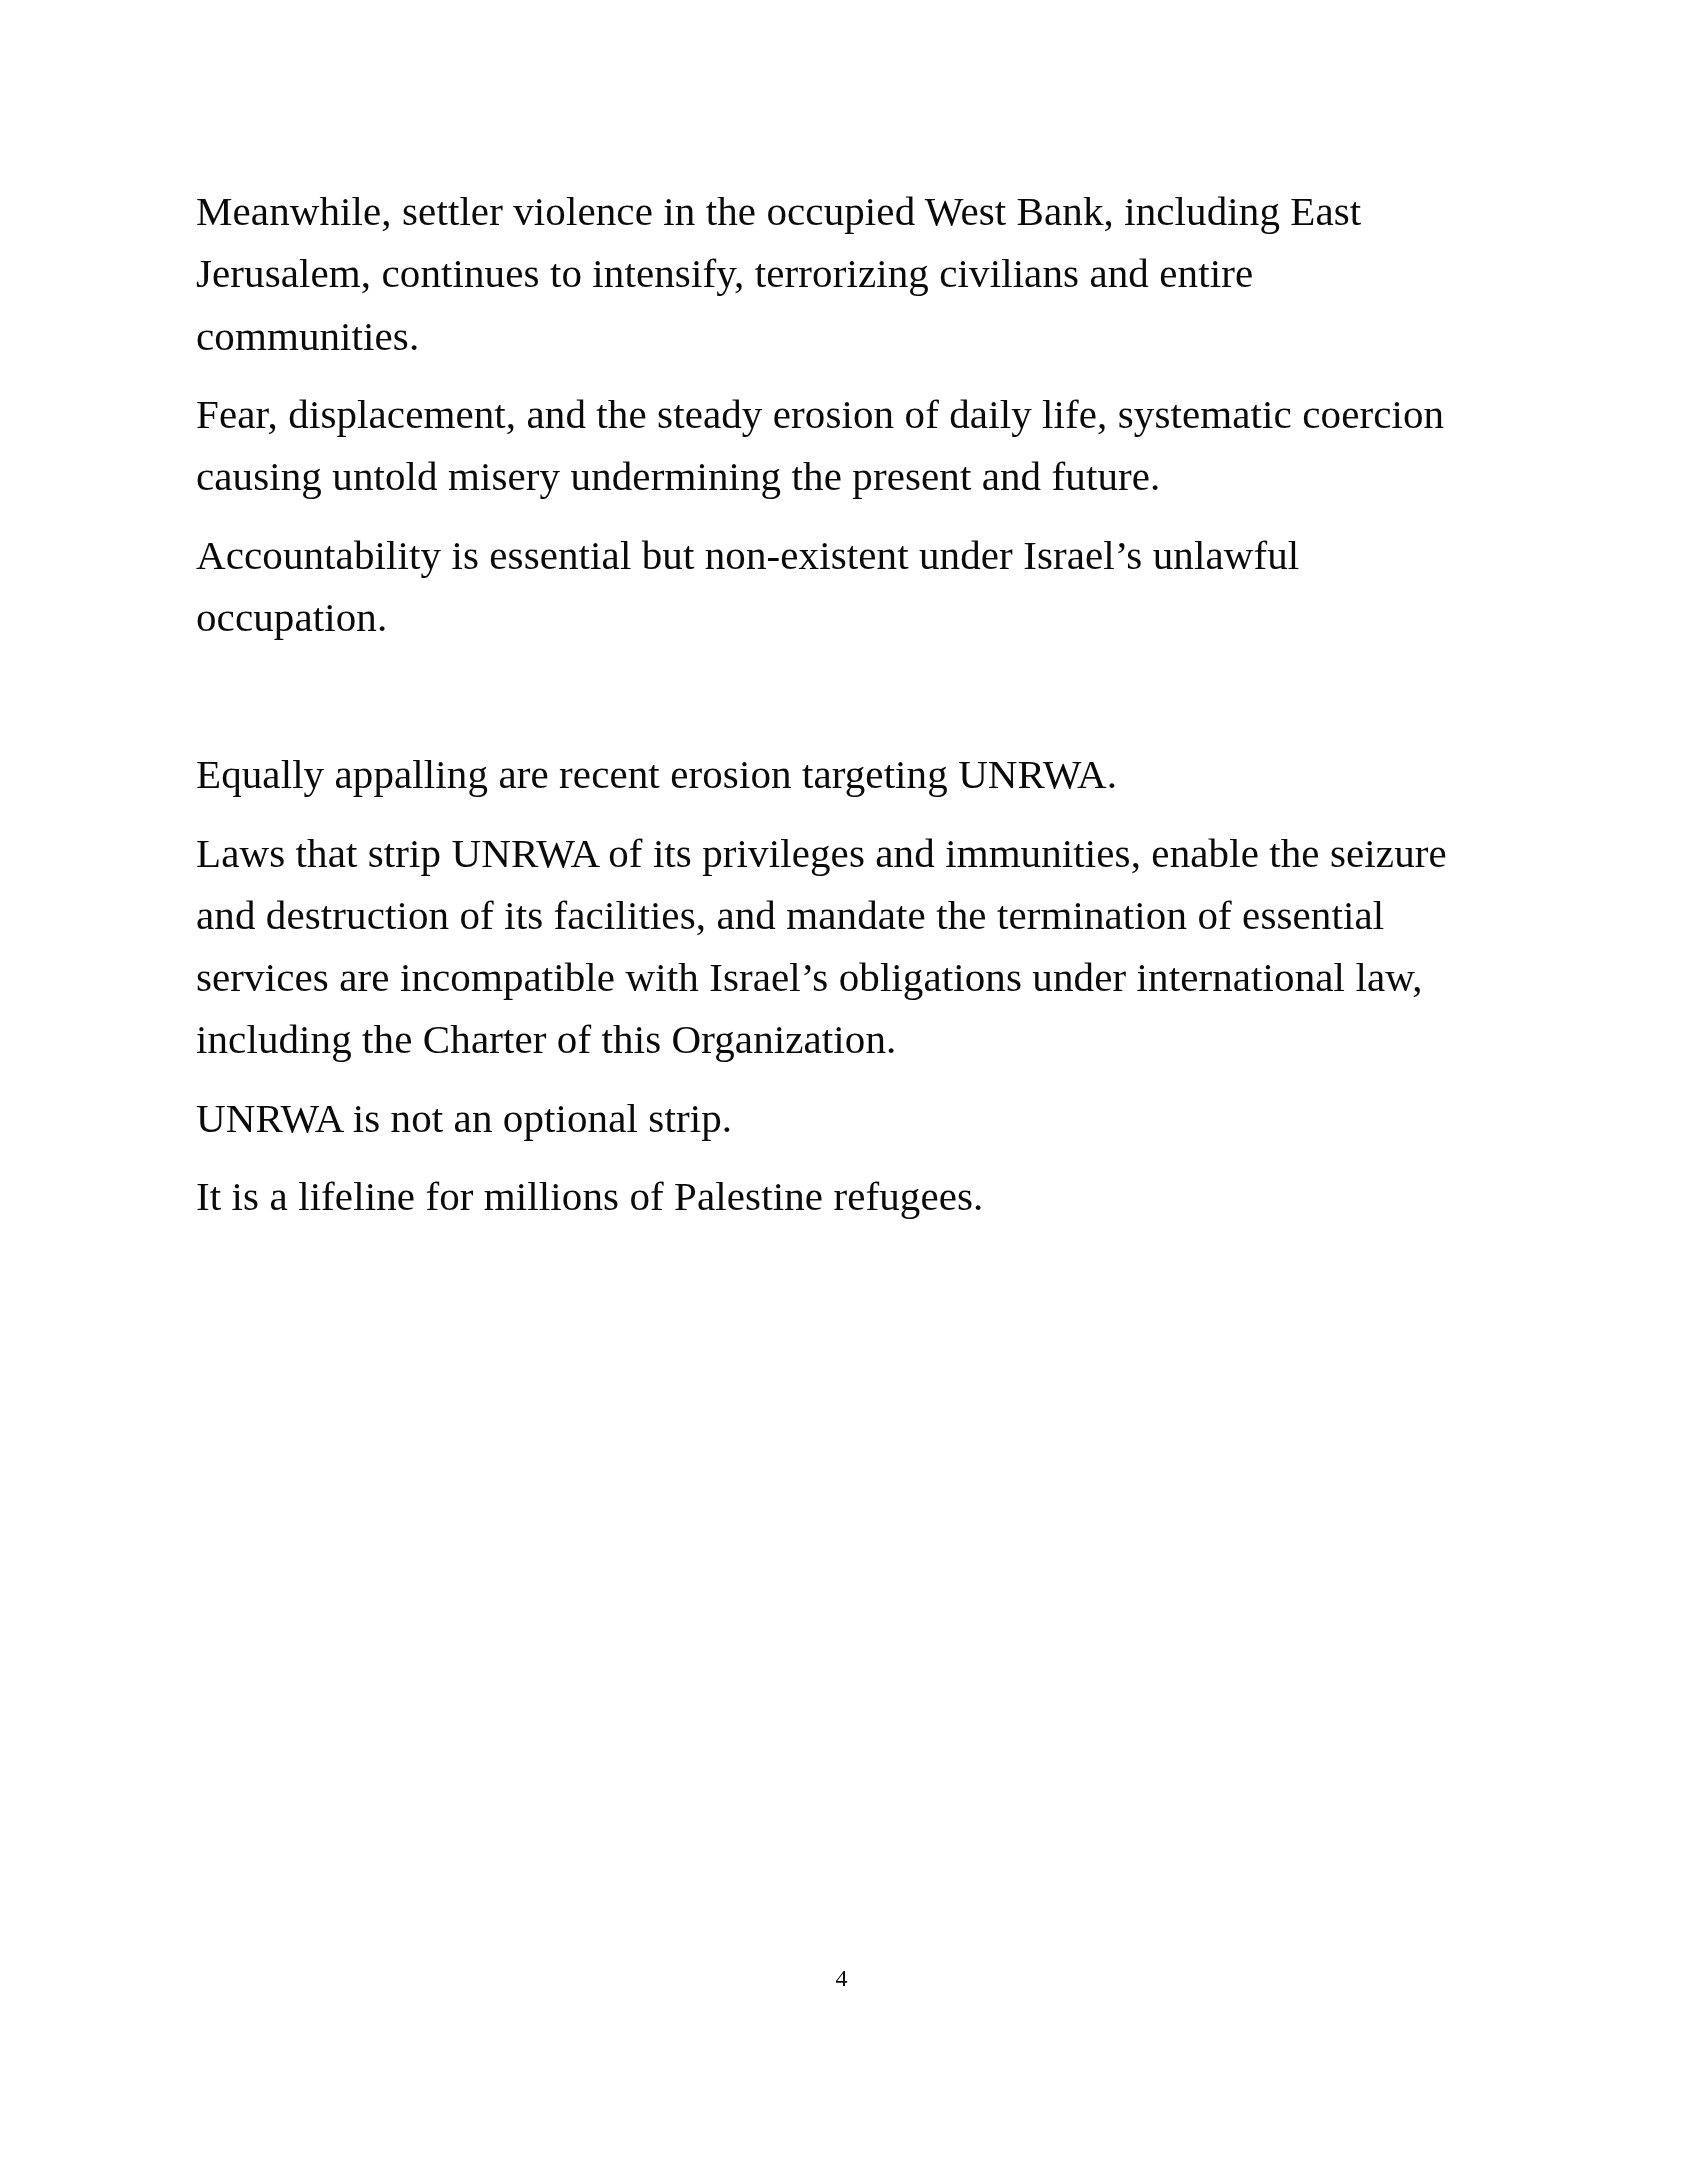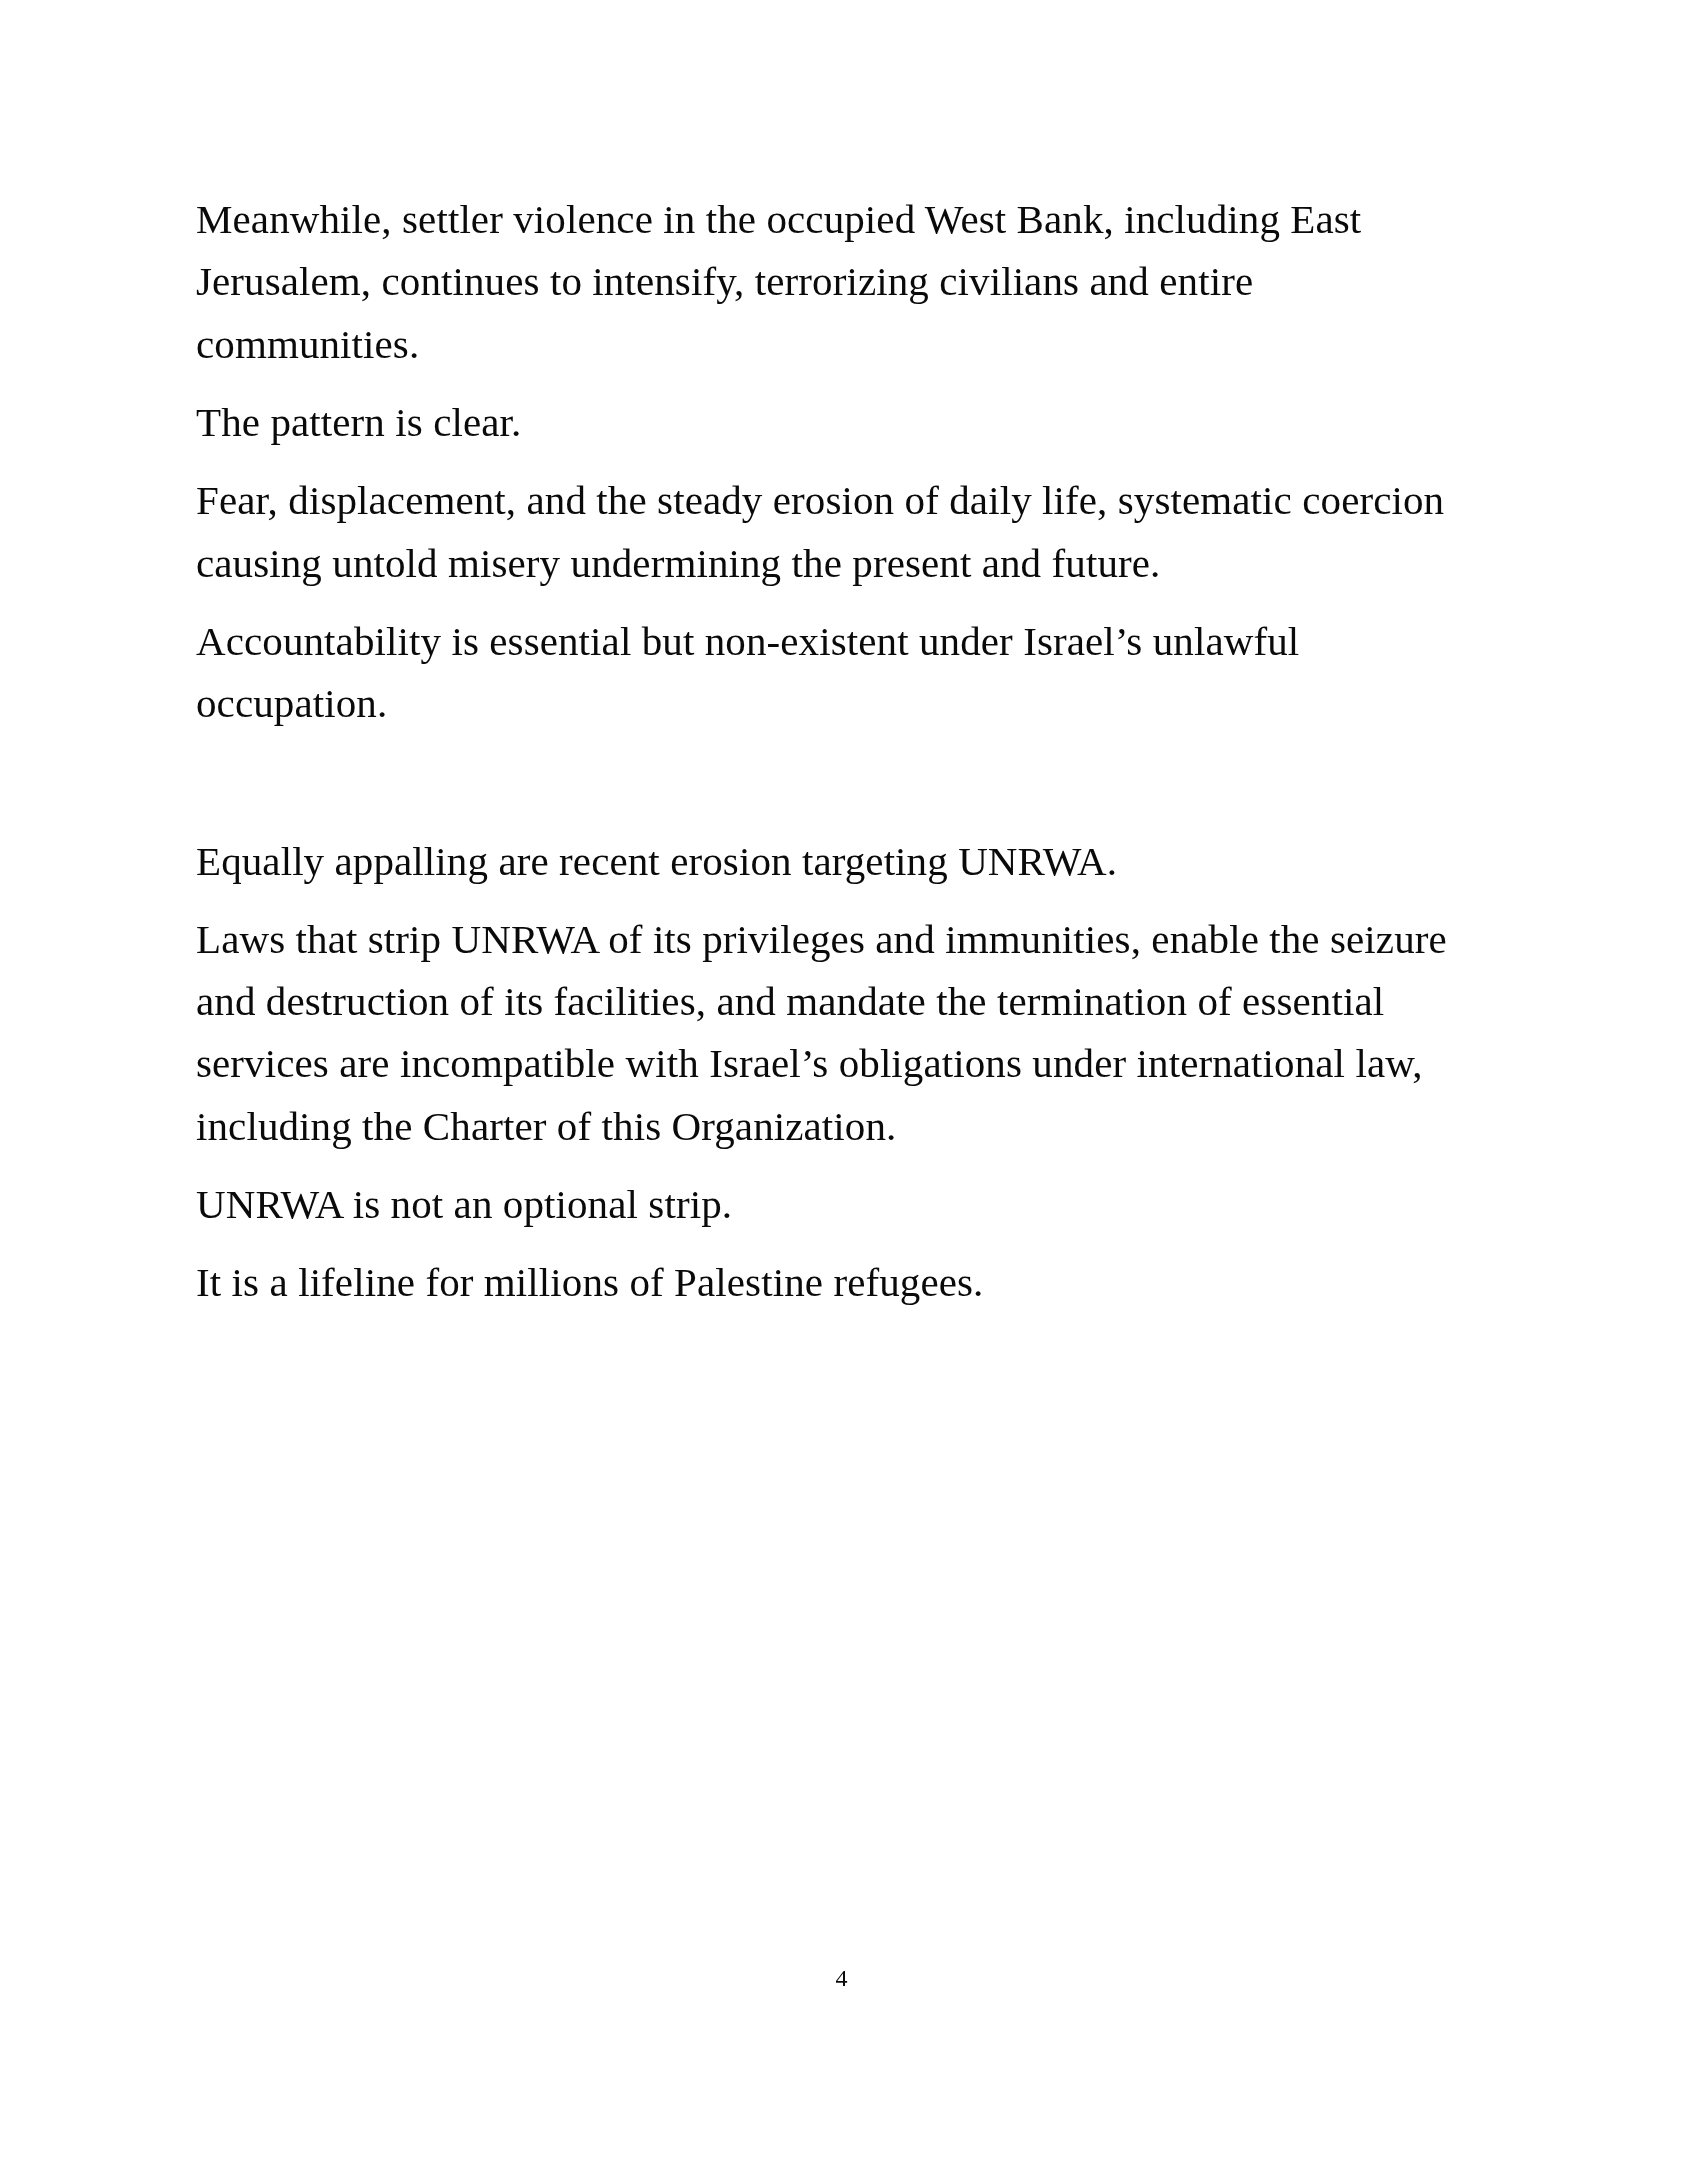--- a/index.html
+++ b/index.html
@@ -13,21 +13,21 @@
     height: 2178px;
     background: #ffffff;
     margin: 0 auto;
     box-sizing: border-box;
     font-family: "Liberation Serif", "DejaVu Serif", serif;
     color: #000000;
   }
   .content {
     position: absolute;
     left: 196px;
-    top: 188px;
+    top: 180px;
     width: 1277px;
   }
   .para {
     font-size: 41px;
     line-height: 1.52;
     margin: 0 0 16px 0;
     text-align: left;
     color: #0a0a0a;
     letter-spacing: 0.1px;
   }
@@ -44,21 +44,20 @@
     font-family: "Liberation Serif", "DejaVu Serif", serif;
     color: #0a0a0a;
   }
 </style>
 </head>
 <body>
 
 <div class="page">
   <div class="content">
     <p class="para">Meanwhile, settler violence in the occupied West Bank, including East Jerusalem, continues to intensify, terrorizing civilians and entire communities.</p>
-    <p class="para">The pattern is clear.</p>
     <p class="para">Fear, displacement, and the steady erosion of daily life, systematic coercion causing untold misery undermining the present and future.</p>
     <p class="para spacer-after">Accountability is essential but non-existent under Israel’s unlawful occupation.</p>
     <p class="para">Equally appalling are recent erosion targeting UNRWA.</p>
     <p class="para">Laws that strip UNRWA of its privileges and immunities, enable the seizure and destruction of its facilities, and mandate the termination of essential services are incompatible with Israel’s obligations under international law, including the Charter of this Organization.</p>
     <p class="para">UNRWA is not an optional strip.</p>
     <p class="para">It is a lifeline for millions of Palestine refugees.</p>
   </div>
   <div class="page-number">4</div>
 </div>
 

